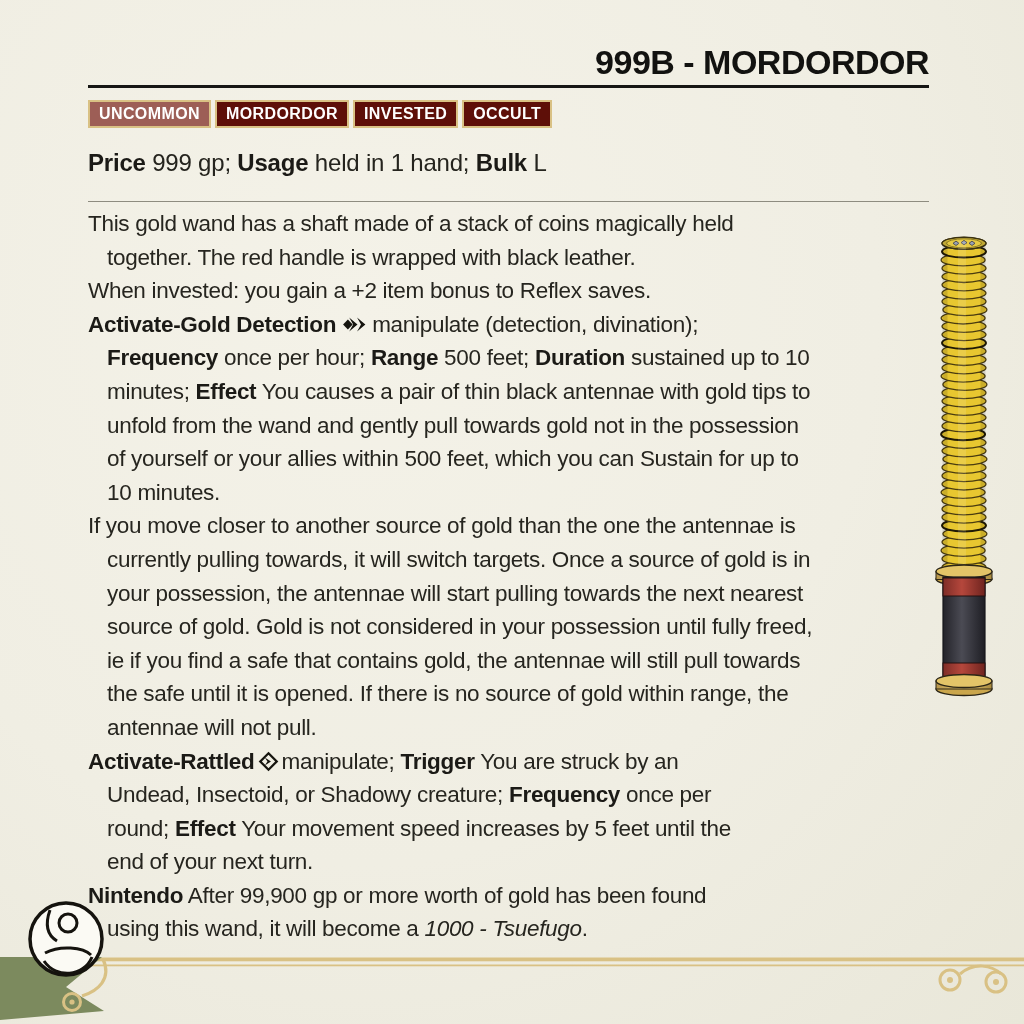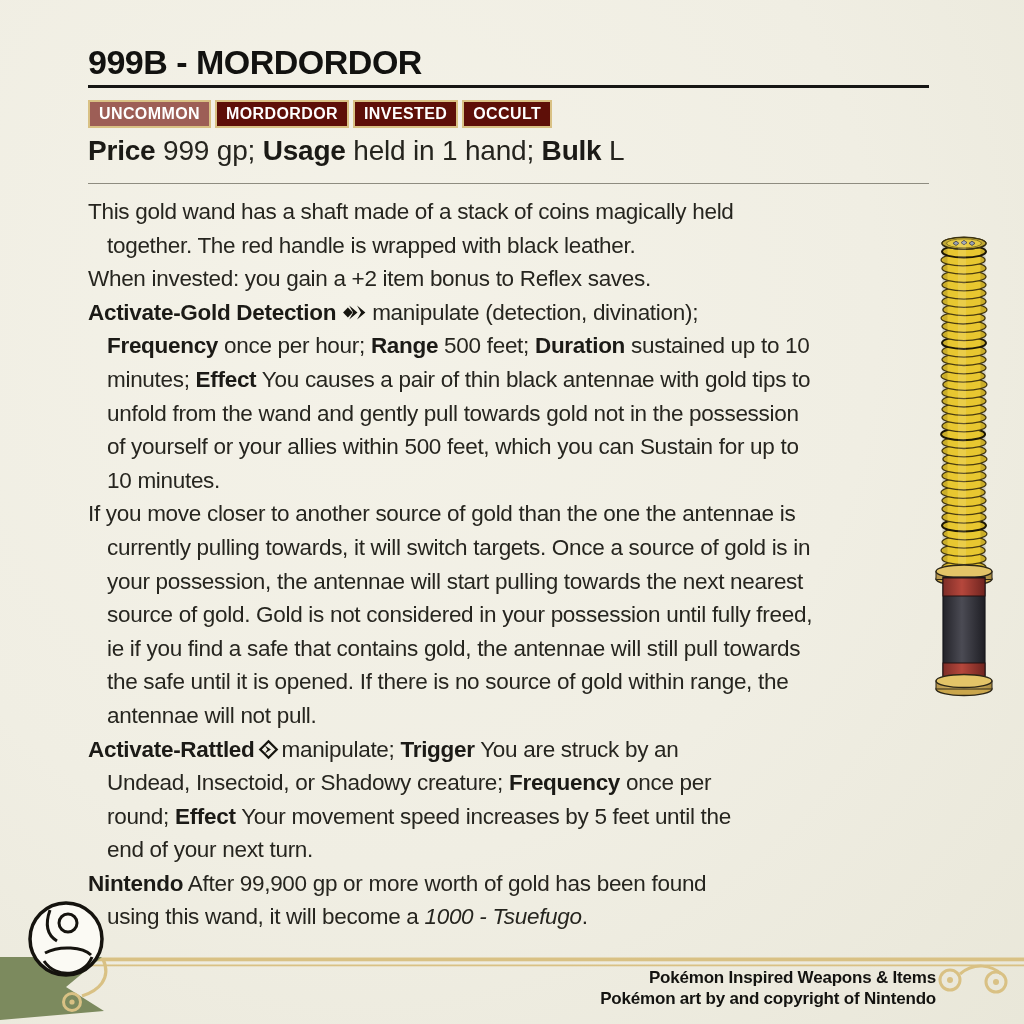--- a/index.html
+++ b/index.html
@@ -5,38 +5,38 @@
   html,body{margin:0;padding:0;}
   .page{
     position:relative; width:1024px; height:1024px; overflow:hidden;
     background:radial-gradient(ellipse at 35% 30%, #f4f2e8 0%, #f0eee3 55%, #e9e7d9 100%);
     font-family:"Liberation Sans","DejaVu Sans",sans-serif;
     color:#25241e;
   }
   .content{position:absolute; left:88px; top:44px; width:841px;}
   .header-row{
     display:flex; justify-content:space-between; align-items:flex-end;
-    border-bottom:3px solid #161614; padding-bottom:5px;
+    border-bottom:3px solid #161614; padding-bottom:5px;flex-direction:column;
   }
   .title, .item-label{
     font-size:34px; font-weight:700; letter-spacing:-0.5px; color:#121210; line-height:36px;
     white-space:nowrap;
   }
   .traits{display:flex; gap:4px; margin-top:12px;}
   .trait{
     background:#5e0f08; color:#ffffff; border:2.5px solid #d9c184;
     font-size:16px; font-weight:700; letter-spacing:0.4px;
     padding:2px 9px 3px; line-height:19px; white-space:nowrap;
   }
   .trait.uncommon{background:#9d5e56;}
   .price-line{
-    font-size:28px; letter-spacing:-0.2px; margin-top:8px;
-    padding-bottom:18px; border-bottom:1.5px solid #8e8c80; line-height:29px;
-  }
-  .body-text{margin-top:11px;}
+    font-size:24px; letter-spacing:-0.2px; margin-top:20px;
+    padding-bottom:24px; border-bottom:1.5px solid #8e8c80; line-height:29px;
+  }
+  .body-text{margin-top:5px;}
   .para{
     margin:0; font-size:22.5px; line-height:33.6px; letter-spacing:-0.3px;
     padding-left:19px; text-indent:-19px; white-space:pre-wrap; color:#26251f;
   }
   .b{font-weight:700; color:#1b1a16;}
   .it{font-style:italic;}
   .action-icon{display:inline-block; vertical-align:-3px; margin:0 3px; color:#16150f;}
   
   .wand{position:absolute; left:926px; top:215px;}
   
@@ -226,24 +226,20 @@
       <circle cx="66" cy="40" r="36" fill="#fbfaf4" stroke="#15130e" stroke-width="3.5"></circle>
       <circle cx="68" cy="24" r="9" fill="none" stroke="#15130e" stroke-width="3"></circle>
       <path d="M50,11 C45,25 47,36 57,42" fill="none" stroke="#15130e" stroke-width="3"></path>
       <path d="M45,54 C60,46 83,48 91,56" fill="none" stroke="#15130e" stroke-width="3"></path>
       <path d="M44,62 C56,80 84,78 92,58" fill="none" stroke="#15130e" stroke-width="3"></path>
     </g>
   </svg>
 
   <div class="credit">Item art &amp; text by ForesterDesigns</div>
 
-  <div class="footer-right">
-    <div>Pokémon Inspired Weapons &amp; Items</div>
-    <div>Pokémon art by and copyright of Nintendo</div>
-  </div>
 
   <svg class="flourish" width="82" height="40" viewBox="0 0 82 40">
     <circle cx="16" cy="21" r="10" stroke="#d9c184" stroke-width="3" fill="none"></circle>
     <circle cx="16" cy="21" r="3" fill="#d9c184"></circle>
     <path d="M26,15 C40,3 58,6 67,15" stroke="#d9c184" stroke-width="3" fill="none"></path>
     <circle cx="62" cy="23" r="10" stroke="#d9c184" stroke-width="3" fill="none"></circle>
     <circle cx="62" cy="23" r="3" fill="#d9c184"></circle>
   </svg>
 
 </div>

